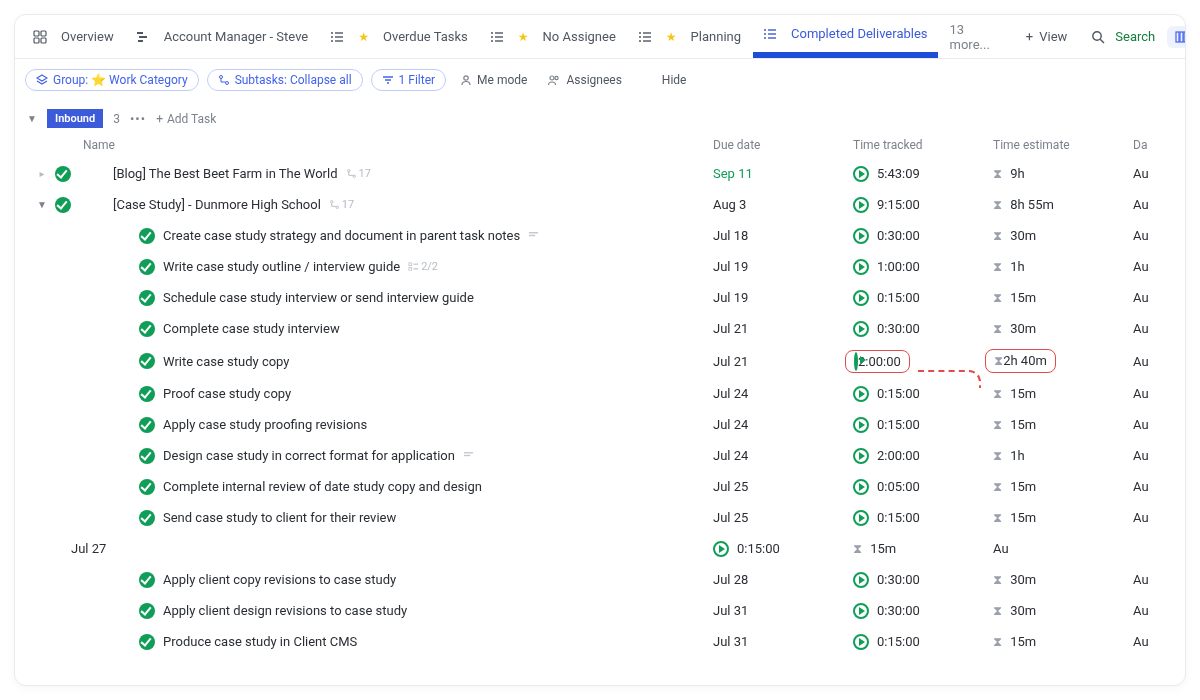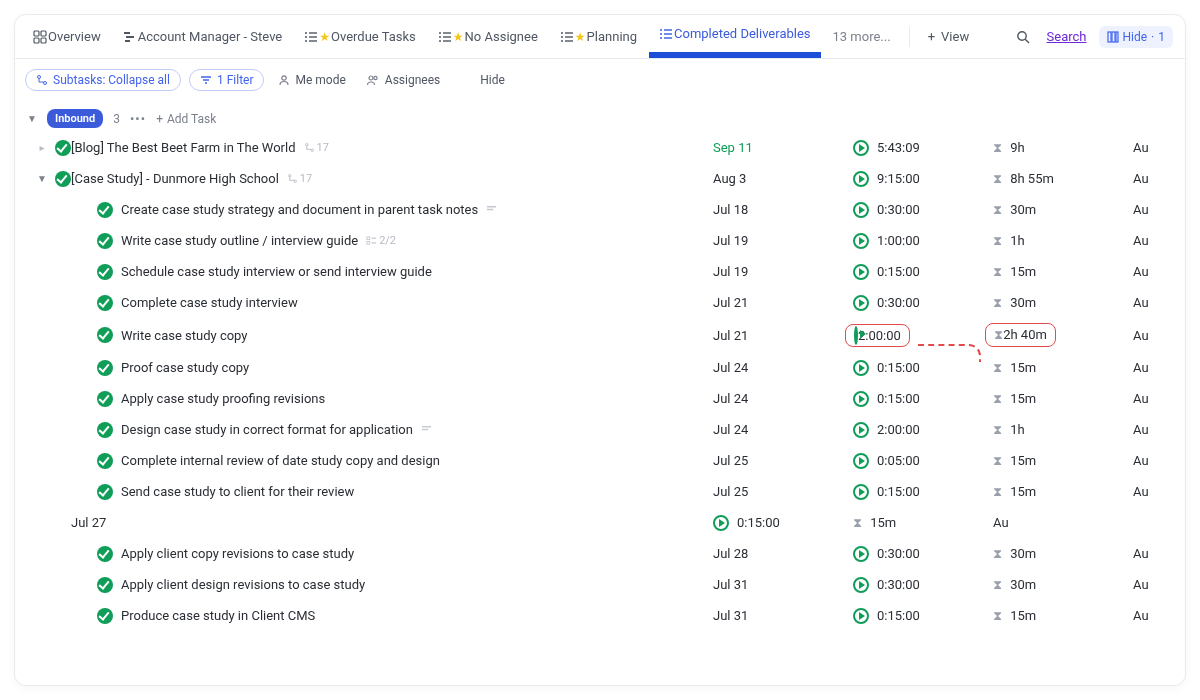--- a/index.html
+++ b/index.html
@@ -28,38 +28,38 @@
     height: 44px;
     padding: 0 8px;
     border-bottom: 1px solid #e8eaed;
     gap: 2px;
     font-size: 13px;
     color: #4f5762;
   }
   .tab {
     display: flex;
     align-items: center;
-    gap: 1px;
+    gap: 14px;
     padding: 0 10px;
     height: 100%;
     cursor: pointer;
     white-space: nowrap;
   }
   .tab.active {
     color: #3b5bdb;
     border-bottom: 6px solid #1d4ed8;
     font-weight: 400;
   }
   .tab-icon { display:flex; align-items:center; justify-content:center; width:14px; height:14px; }
   .star { color:#f5c518; font-size:12px; }
   .tabbar .spacer { flex:1; }
   .more-tabs { color:#7c828d; padding:0 10px; cursor:pointer; }
   .divider-v { width:1px; height:20px; background:#e8eaed; margin:0 6px; }
   .addview { display:flex; align-items:center; gap:6px; color:#4f5762; padding:0 10px; cursor:pointer;}
-  .search-btn { display:flex; align-items:center; gap:17px; color:#6d28d9; padding:0 10px; cursor:pointer;text-decoration:underline;}
+  .search-btn { display:flex; align-items:center; gap:10px; color:#15803d; padding:0 10px; cursor:pointer;}
   .hide-chip {
     display:flex;align-items:center;gap:4px;
     background:#eef2ff;color:#4263eb;padding:4px 8px;border-radius:6px;
     font-size:12px; cursor:pointer; margin-right:4px;
   }
   
   .filterbar {
     display:flex; align-items:center; gap:8px;
     height:42px; padding:0 10px; font-size:12px; color:#4f5762;
   }
@@ -70,21 +70,21 @@
   }
   .chip.accent { color:#4263eb; border-color:#c0cdfb; }
   .plain { display:flex;align-items:center;gap:5px; padding:3px 6px; cursor:pointer;}
   
   .group-hdr {
     display:flex;align-items:center;gap:10px;
     padding:8px 12px 4px 12px;
   }
   .badge-inbound {
     background:#3b5bdb;color:#fff;font-size:11px;font-weight:600;
-    padding:3px 8px;border-radius:8px;
+    padding:3px 8px;border-radius:0;
   }
   .count { color:#7c828d; font-size:12px; }
   .dots3 { color:#7c828d; cursor:pointer; letter-spacing:1px;}
   .addtask { display:flex;align-items:center;gap:4px;color:#7c828d;cursor:pointer;font-size:12px;}
   
   .cols {
     display:grid;
     grid-template-columns: 50px 1fr 140px 140px 140px 40px;
     align-items:center;
     padding:6px 12px 6px 6px;
@@ -106,21 +106,21 @@
   .caret { color:#7c828d; font-size:10px; width:10px; text-align:center; cursor:pointer;}
   .chk {
     width:16px;height:16px;border-radius:50%;
     background:#0f9d58; position:relative; flex:0 0 16px;
   }
   .chk::after{
     content:""; position:absolute; left:4px; top:2px;
     width:4px;height:8px;border:solid #fff;border-width:0 2px 2px 0;
     transform:rotate(40deg);
   }
-  .name-cell { display:flex;align-items:center;gap:8px; min-width:0; }
+  .name-cell { display:flex;align-items:center;gap:8px; min-width:0;margin-left:42px; }
   .name-text { white-space:nowrap; overflow:hidden; text-overflow:ellipsis; }
   .sub-icn { color:#b6bbc4; font-size:11px; display:flex;align-items:center;gap:2px;}
   .due-green { color:#0f9d58; font-weight:400;}
   .tt {
     display:flex;align-items:center;gap:8px;
   }
   .play {
     width:16px;height:16px;border-radius:50%;border:2px solid #0f9d58;
     position:relative; flex:0 0 16px;
   }
@@ -256,20 +256,29 @@
             <rect x="9" y="1" width="2" height="10" fill="none" stroke="#4263eb" stroke-width="1.2"></rect>
           </svg>
       </span>
       <span>Hide</span>
       <span>·</span>
       <span>1</span>
     </div>
   </div>
 
   <div class="filterbar">
+    <div class="chip accent">
+      <span>
+        <svg width="12" height="12" viewBox="0 0 12 12">
+            <polygon points="6,1 11,4 6,7 1,4" fill="none" stroke="#4263eb" stroke-width="1.2"></polygon>
+            <polyline points="1,7 6,10 11,7" fill="none" stroke="#4263eb" stroke-width="1.2"></polyline>
+          </svg>
+      </span>
+      <span>Group: ⭐ Work Category</span>
+    </div>
     <div class="chip accent">
       <span>
         <svg width="12" height="12" viewBox="0 0 12 12">
             <circle cx="3" cy="3" r="1.5" fill="none" stroke="#4263eb"></circle>
             <circle cx="9" cy="9" r="1.5" fill="none" stroke="#4263eb"></circle>
             <path d="M3 4.5 V8 H7.5" fill="none" stroke="#4263eb"></path>
           </svg>
       </span>
       <span>Subtasks: Collapse all</span>
     </div>
@@ -312,20 +321,28 @@
     <span class="caret">▼</span>
     <span class="badge-inbound">Inbound</span>
     <span class="count">3</span>
     <span class="dots3">•••</span>
     <span class="addtask">
       <span>+</span>
       <span>Add Task</span>
     </span>
   </div>
 
+  <div class="cols">
+    <div></div>
+    <div class="name-col">Name</div>
+    <div>Due date</div>
+    <div>Time tracked</div>
+    <div>Time estimate</div>
+    <div>Da</div>
+  </div>
 
   <div class="list-scroll" id="rows-host">
       <div class="row">
         <div class="lead">
           <span class="caret faded">▸</span>
           <span class="chk"></span>
         </div>
         <div class="name-cell ">
           <span class="name-text">[Blog] The Best Beet Farm in The World</span>
           <span class="sub-icn">

